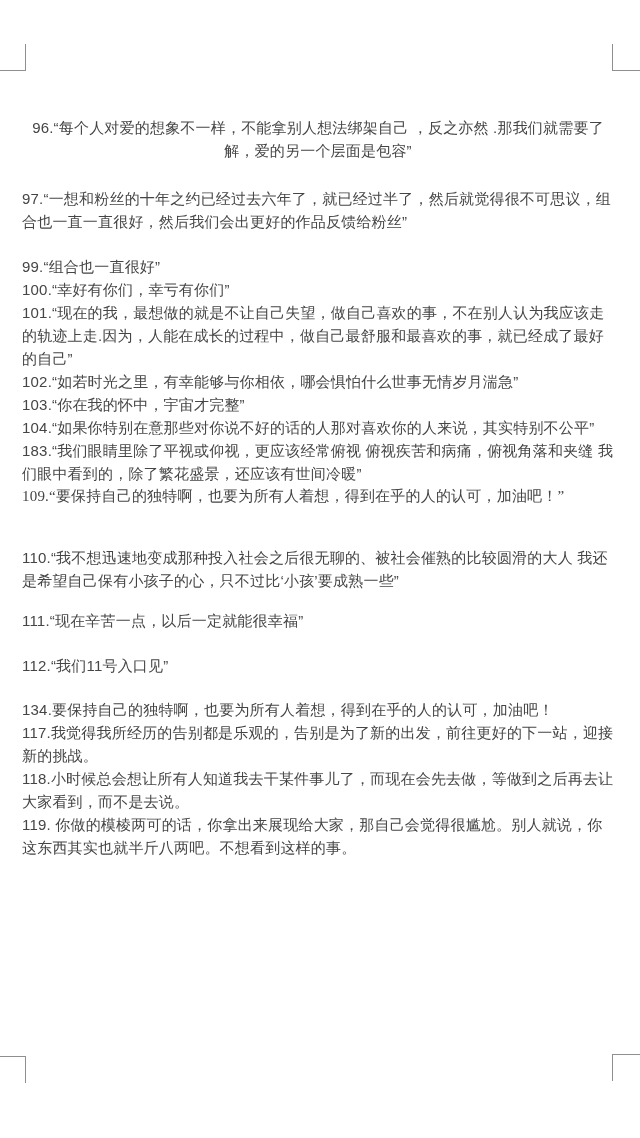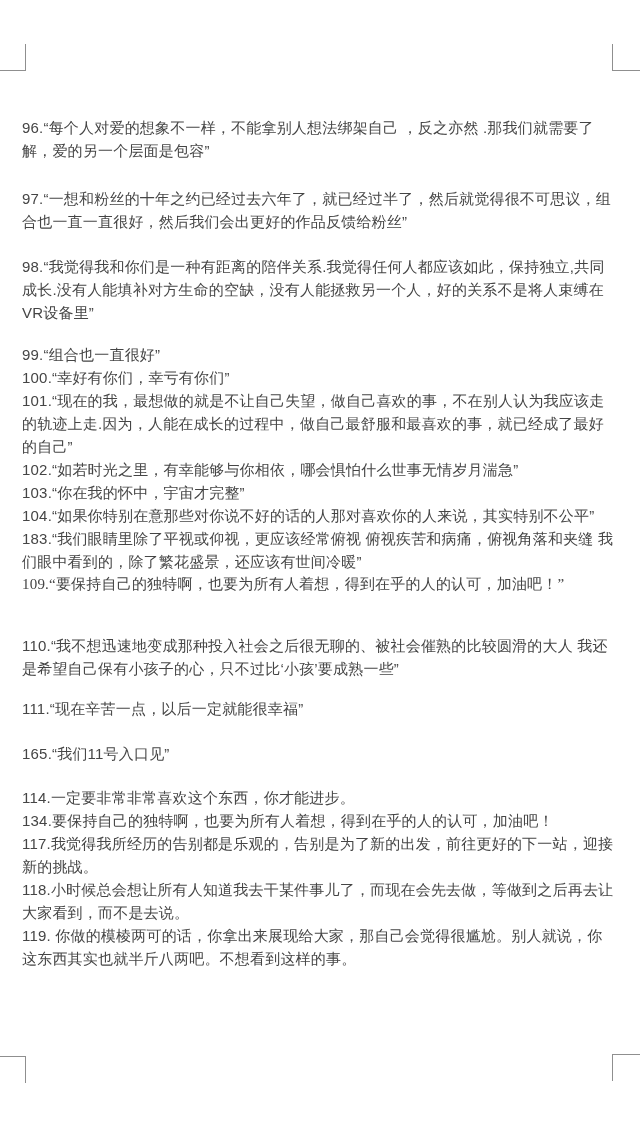--- a/index.html
+++ b/index.html
@@ -43,48 +43,46 @@
   }
   .content p {
     margin: 0;
     padding: 0;
   }
   .mb17 { margin-bottom: 17px !important; }
   .mb19 { margin-bottom: 19px !important; }
   .mb21 { margin-bottom: 21px !important; }
   .mb22 { margin-bottom: 22px !important; }
   .mb24 { margin-bottom: 24px !important; }
-  .mb25 { margin-bottom: 25px !important; }
+  .mb25 { margin-bottom: 25px !important; text-align: center; }
   .mb38 { margin-bottom: 38px !important; font-family: Liberation Serif, serif; }
 </style>
 </head>
 <body>
 
 <div class="page">
 
   <div class="mark tl"></div>
   <div class="mark tr"></div>
   <div class="mark bl"></div>
   <div class="mark br"></div>
 
   <div class="content">
     <p class="mb25">96.“每个人对爱的想象不一样，不能拿别人想法绑架自己 ，反之亦然 .那我们就需要了解，爱的另一个层面是包容”</p>
     <p class="mb22">97.“一想和粉丝的十年之约已经过去六年了，就已经过半了，然后就觉得很不可思议，组合也一直一直很好，然后我们会出更好的作品反馈给粉丝”</p>
-    <p class="mb19">98.“我觉得我和你们是一种有距离的陪伴关系.我觉得任何人都应该如此，保持独立,共同成长.没有人能填补对方生命的空缺，没有人能拯救另一个人，好的关系不是将人束缚在VR设备里”</p>
     <p>99.“组合也一直很好”</p>
     <p>100.“幸好有你们，幸亏有你们”</p>
     <p>101.“现在的我，最想做的就是不让自己失望，做自己喜欢的事，不在别人认为我应该走的轨迹上走.因为，人能在成长的过程中，做自己最舒服和最喜欢的事，就已经成了最好的自己”</p>
     <p>102.“如若时光之里，有幸能够与你相依，哪会惧怕什么世事无情岁月湍急”</p>
     <p>103.“你在我的怀中，宇宙才完整”</p>
     <p>104.“如果你特别在意那些对你说不好的话的人那对喜欢你的人来说，其实特别不公平”</p>
     <p>183.“我们眼睛里除了平视或仰视，更应该经常俯视 俯视疾苦和病痛，俯视角落和夹缝 我们眼中看到的，除了繁花盛景，还应该有世间冷暖”</p>
     <p class="mb38">109.“要保持自己的独特啊，也要为所有人着想，得到在乎的人的认可，加油吧！”</p>
     <p class="mb17">110.“我不想迅速地变成那种投入社会之后很无聊的、被社会催熟的比较圆滑的大人 我还是希望自己保有小孩子的心，只不过比‘小孩’要成熟一些”</p>
     <p class="mb22">111.“现在辛苦一点，以后一定就能很幸福”</p>
-    <p class="mb21">165.“我们11号入口见”</p>
-    <p>114.一定要非常非常喜欢这个东西，你才能进步。</p>
+    <p class="mb21">112.“我们11号入口见”</p>
     <p>134.要保持自己的独特啊，也要为所有人着想，得到在乎的人的认可，加油吧！</p>
     <p>117.我觉得我所经历的告别都是乐观的，告别是为了新的出发，前往更好的下一站，迎接新的挑战。</p>
     <p>118.小时候总会想让所有人知道我去干某件事儿了，而现在会先去做，等做到之后再去让大家看到，而不是去说。</p>
     <p>119. 你做的模棱两可的话，你拿出来展现给大家，那自己会觉得很尴尬。别人就说，你这东西其实也就半斤八两吧。不想看到这样的事。</p>
   </div>
 
 </div>
 
 </body></html>

